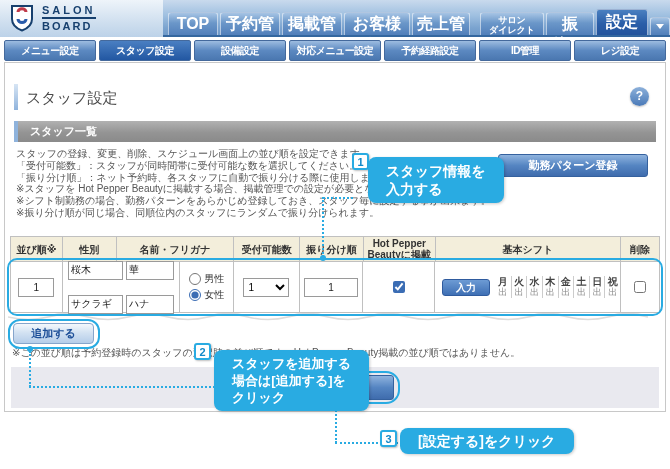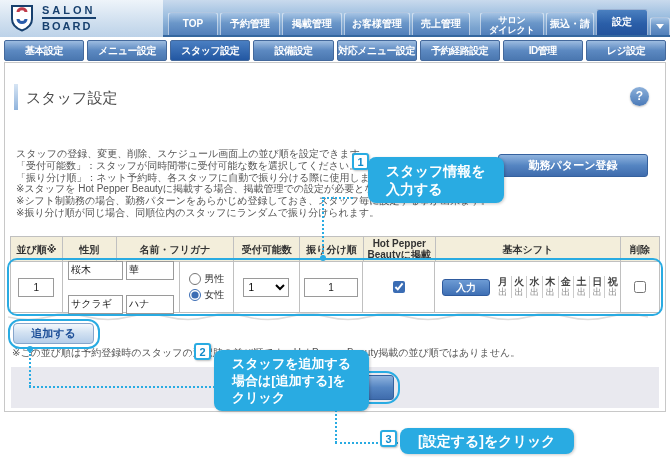--- a/index.html
+++ b/index.html
@@ -13,21 +13,21 @@
            border-bottom:2px solid #34679f; }
   .logo-zone { position:absolute; left:0; top:0; width:163px; height:37px;
                background:linear-gradient(180deg,#eef4fa 0%,#cfdfef 60%,#bcd2e8 100%); }
   .shield { position:absolute; left:10px; top:4px; }
   .wordmark { position:absolute; left:42px; top:4px; color:#17406e; font-weight:bold; }
   .wordmark .salon { display:block; font-size:11px; letter-spacing:3px; border-bottom:2px solid #17406e; padding-bottom:1px; }
   .wordmark .board { display:block; font-size:11px; letter-spacing:2px; margin-top:1px; }
   .tabs { position:absolute; left:168px; bottom:0; display:flex; align-items:flex-end; }
   .tab { height:23px; margin-right:2px; border:1px solid rgba(255,255,255,.55); border-bottom:none;
          border-radius:3px 3px 0 0; background:linear-gradient(180deg,#a6c4e4 0%,#6b97c9 45%,#517fba 100%);
-         color:#fff; font-size:10px; font-weight:bold; text-align:center; line-height:21px; cursor:pointer; }
+         color:#fff; font-size:16px; font-weight:bold; text-align:center; line-height:21px; cursor:pointer; }
   .tab.two-line { font-size:9px; line-height:10px; padding-top:2px; white-space:pre-line; }
   .tab.active { height:26px; background:linear-gradient(180deg,#4a80c0 0%,#2a5ea8 55%,#24549c 100%); line-height:24px; }
   .tab.spacer { visibility:hidden; border:none; }
   .tab.arrow { height:18px; width:20px; display:flex; align-items:center; justify-content:center; }
   .tri { width:0; height:0; border-left:4px solid transparent; border-right:4px solid transparent; border-top:5px solid #fff; }
 
   
   .subnav { position:absolute; left:4px; top:40px; width:662px; height:21px; display:flex; gap:3px; }
   .subbtn { flex:1; border:1px solid #44699c; border-radius:2px; color:#fff; font-size:10px; font-weight:bold;
             letter-spacing:-0.5px; text-align:center; line-height:19px; cursor:pointer;
@@ -143,36 +143,36 @@
 ダイレクト</div>
       <div class="tab" style="width:48px">振込・請求</div>
       <div class="tab active" style="width:52px">設定</div>
       <div class="tab arrow">
         <span class="tri"></span>
       </div>
     </div>
   </div>
 
   <div class="subnav">
-    <div class="subbtn">基本設定</div>
     <div class="subbtn">メニュー設定</div>
     <div class="subbtn active">スタッフ設定</div>
     <div class="subbtn">設備設定</div>
     <div class="subbtn">対応メニュー設定</div>
     <div class="subbtn">予約経路設定</div>
     <div class="subbtn">ID管理</div>
     <div class="subbtn">レジ設定</div>
   </div>
 
   <div class="content-border"></div>
 
   <div class="title-accent"></div>
   <div class="page-title">スタッフ設定</div>
   <div class="help">?</div>
 
+  <div class="section-bar">スタッフ一覧</div>
 
   <div class="desc">
     <div>スタッフの登録、変更、削除、スケジュール画面上の並び順を設定できます。</div>
     <div>「受付可能数」：スタッフが同時間帯に受付可能な数を選択してください。</div>
     <div>「振り分け順」：ネット予約時、各スタッフに自動で振り分ける際に使用します。</div>
     <div>※スタッフを Hot Pepper Beautyに掲載する場合、掲載管理での設定が必要となります。</div>
     <div>※シフト制勤務の場合、勤務パターンをあらかじめ登録しておき、スタッフ毎に設定する事が出来ます。</div>
     <div>※振り分け順が同じ場合、同順位内のスタッフにランダムで振り分けられます。</div>
   </div>
 

